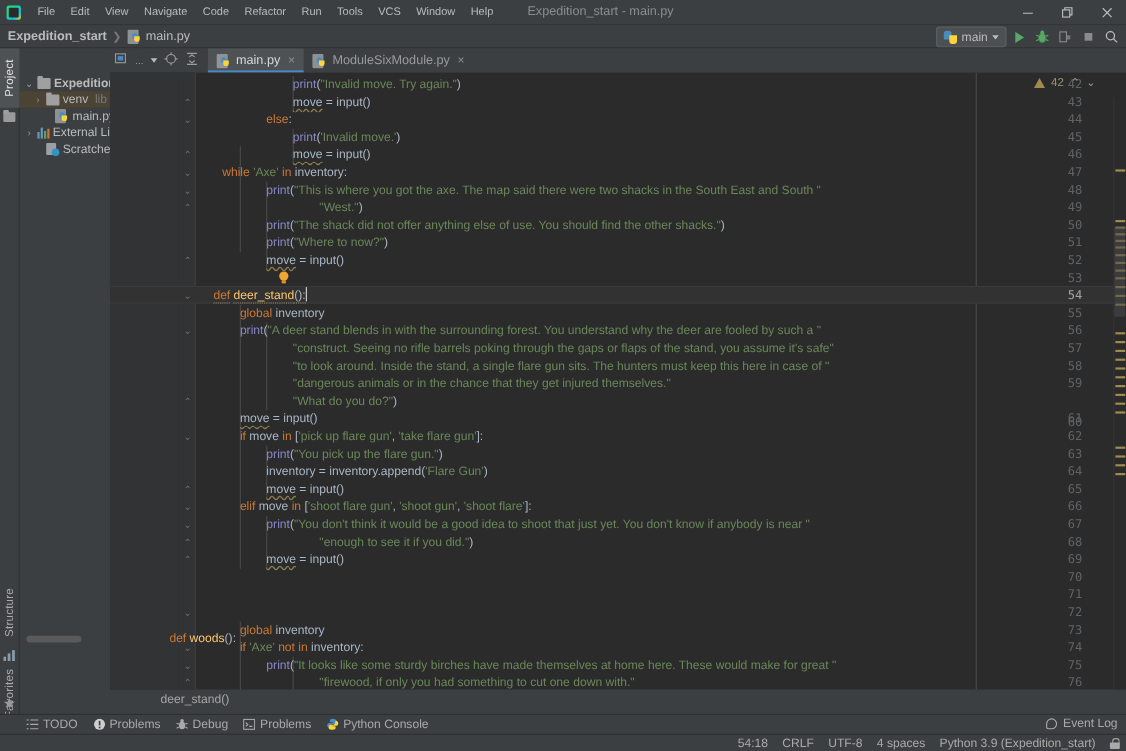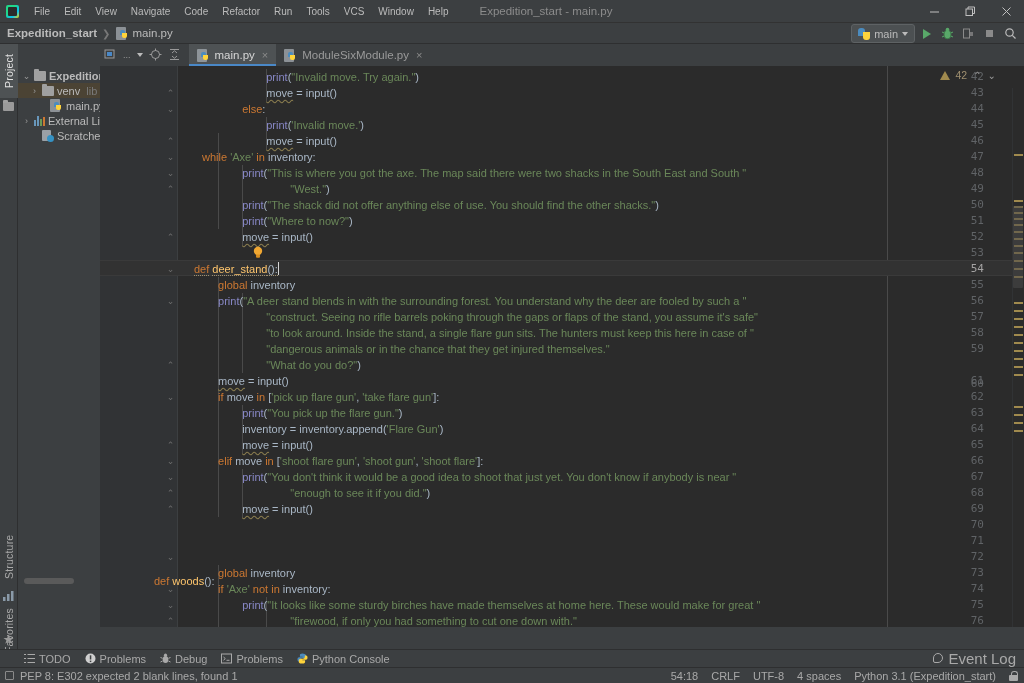--- a/index.html
+++ b/index.html
@@ -224,21 +224,21 @@
     position:absolute; left:0; top:667px; width:1024px; height:16px;
     background:#3c3f41; display:flex; align-items:center;
     font-size:11px; color:#a9a9a9; border-top:1px solid #2e2f30;
   }
   .sb-left { display:flex; align-items:center; gap:6px; padding-left:5px; }
   .sb-right { position:absolute; right:6px; display:flex; align-items:center; gap:13px; }
   .sq { width:9px;height:9px;border:1px solid #8a8a8a; border-radius:1px;}
   .lock { width:9px;height:10px;position:relative; }
   .lock::before{content:"";position:absolute;left:0;bottom:0;width:9px;height:6px;background:#a9a9a9;border-radius:1px;}
   .lock::after{content:"";position:absolute;left:2px;top:0;width:5px;height:5px;border:1.5px solid #a9a9a9;border-bottom:none;border-radius:3px 3px 0 0;}
-  .eventlog { position:absolute; right:8px; top:649px; display:flex; align-items:center; gap:5px; font-size:15px; color:#a9a9a9; height:18px;}
+  .eventlog { position:absolute; right:8px; top:649px; display:flex; align-items:center; gap:5px; font-size:11px; color:#a9a9a9; height:18px;}
   .elog-icon { width:10px;height:10px;border:1.5px solid #a9a9a9;border-radius:50% 50% 50% 2px; }
 </style>
 </head>
 <body>
 
 <div id="app">
 
   <div class="titlebar">
     <div class="app-logo"></div>
     <div class="menu" id="menu">
@@ -594,20 +594,23 @@
           <div class="mark" style="top: 278px;"></div>
           <div class="mark" style="top: 286px;"></div>
           <div class="mark" style="top: 318px;"></div>
           <div class="mark" style="top: 326px;"></div>
           <div class="mark" style="top: 334px;"></div>
           <div class="mark" style="top: 342px;"></div>
           <div class="sb-thumb" style="top: 118px; height: 82px;"></div>
         </div>
     </div>
 
+    <div class="bcbar">
+      <span>deer_stand()</span>
+    </div>
   </div>
 
   <div class="bottombar" id="bottombar">
       <div class="bb-item">
         <span style="display: flex;">
           <svg width="11" height="11" viewBox="0 0 11 11">
             <line x1="0" y1="1.5" x2="2" y2="1.5" stroke="#a9a9a9"></line>
             <line x1="3.5" y1="1.5" x2="11" y2="1.5" stroke="#a9a9a9"></line>
             <line x1="0" y1="5.5" x2="2" y2="5.5" stroke="#a9a9a9"></line>
             <line x1="3.5" y1="5.5" x2="11" y2="5.5" stroke="#a9a9a9"></line>
@@ -659,26 +662,22 @@
         </span>
         <span>Python Console</span>
       </div>
     </div>
   <div class="eventlog">
     <span class="elog-icon"></span>
     <span>Event Log</span>
   </div>
 
   <div class="statusbar">
-    <div class="sb-left">
-      <span class="sq"></span>
-      <span>PEP 8: E302 expected 2 blank lines, found 1</span>
-    </div>
     <div class="sb-right">
       <span>54:18</span>
       <span>CRLF</span>
       <span>UTF-8</span>
       <span>4 spaces</span>
-      <span>Python 3.1 (Expedition_start)</span>
+      <span>Python 3.9 (Expedition_start)</span>
       <span class="lock"></span>
     </div>
   </div>
 </div>
 
 </body></html>

